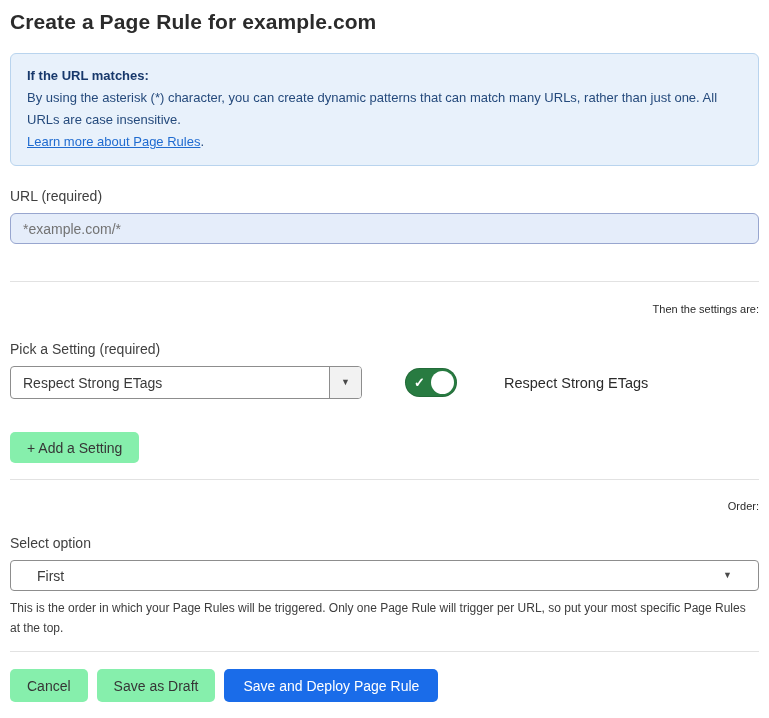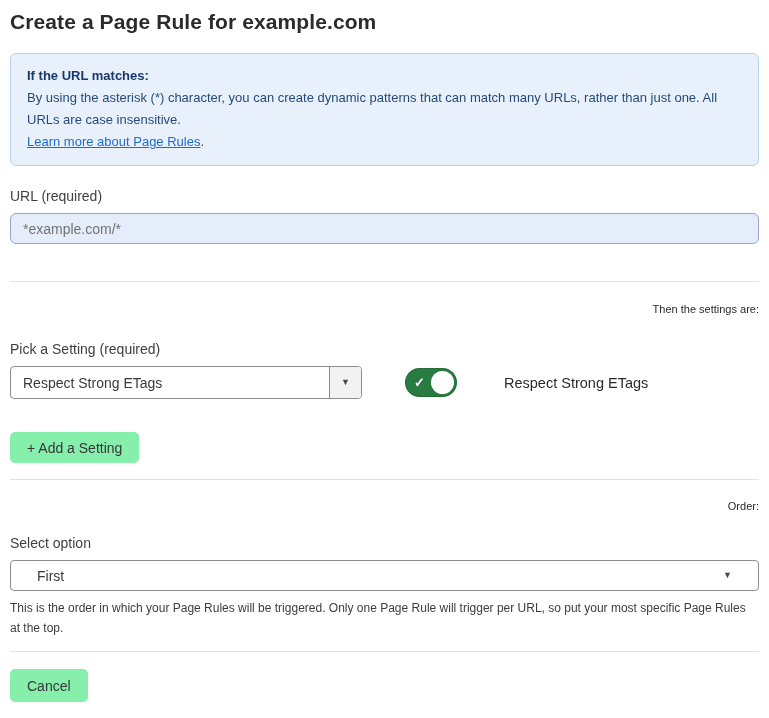--- a/index.html
+++ b/index.html
@@ -263,16 +263,18 @@
   <span>First</span>
   <span class="arrow-glyph">▼</span>
 </div>
 
 <p class="help-text">This is the order in which your Page Rules will be triggered. Only one Page Rule will trigger per URL, so put your most specific Page Rules at the top.</p>
 
 <hr class="divider divider-3">
 
 <div class="footer-buttons">
   <button class="btn btn-gray">Cancel</button>
+  <button class="btn btn-gray">Save as Draft</button>
+  <button class="btn btn-blue">Save and Deploy Page Rule</button>
 </div>
 
 
 
 
 </body></html>

